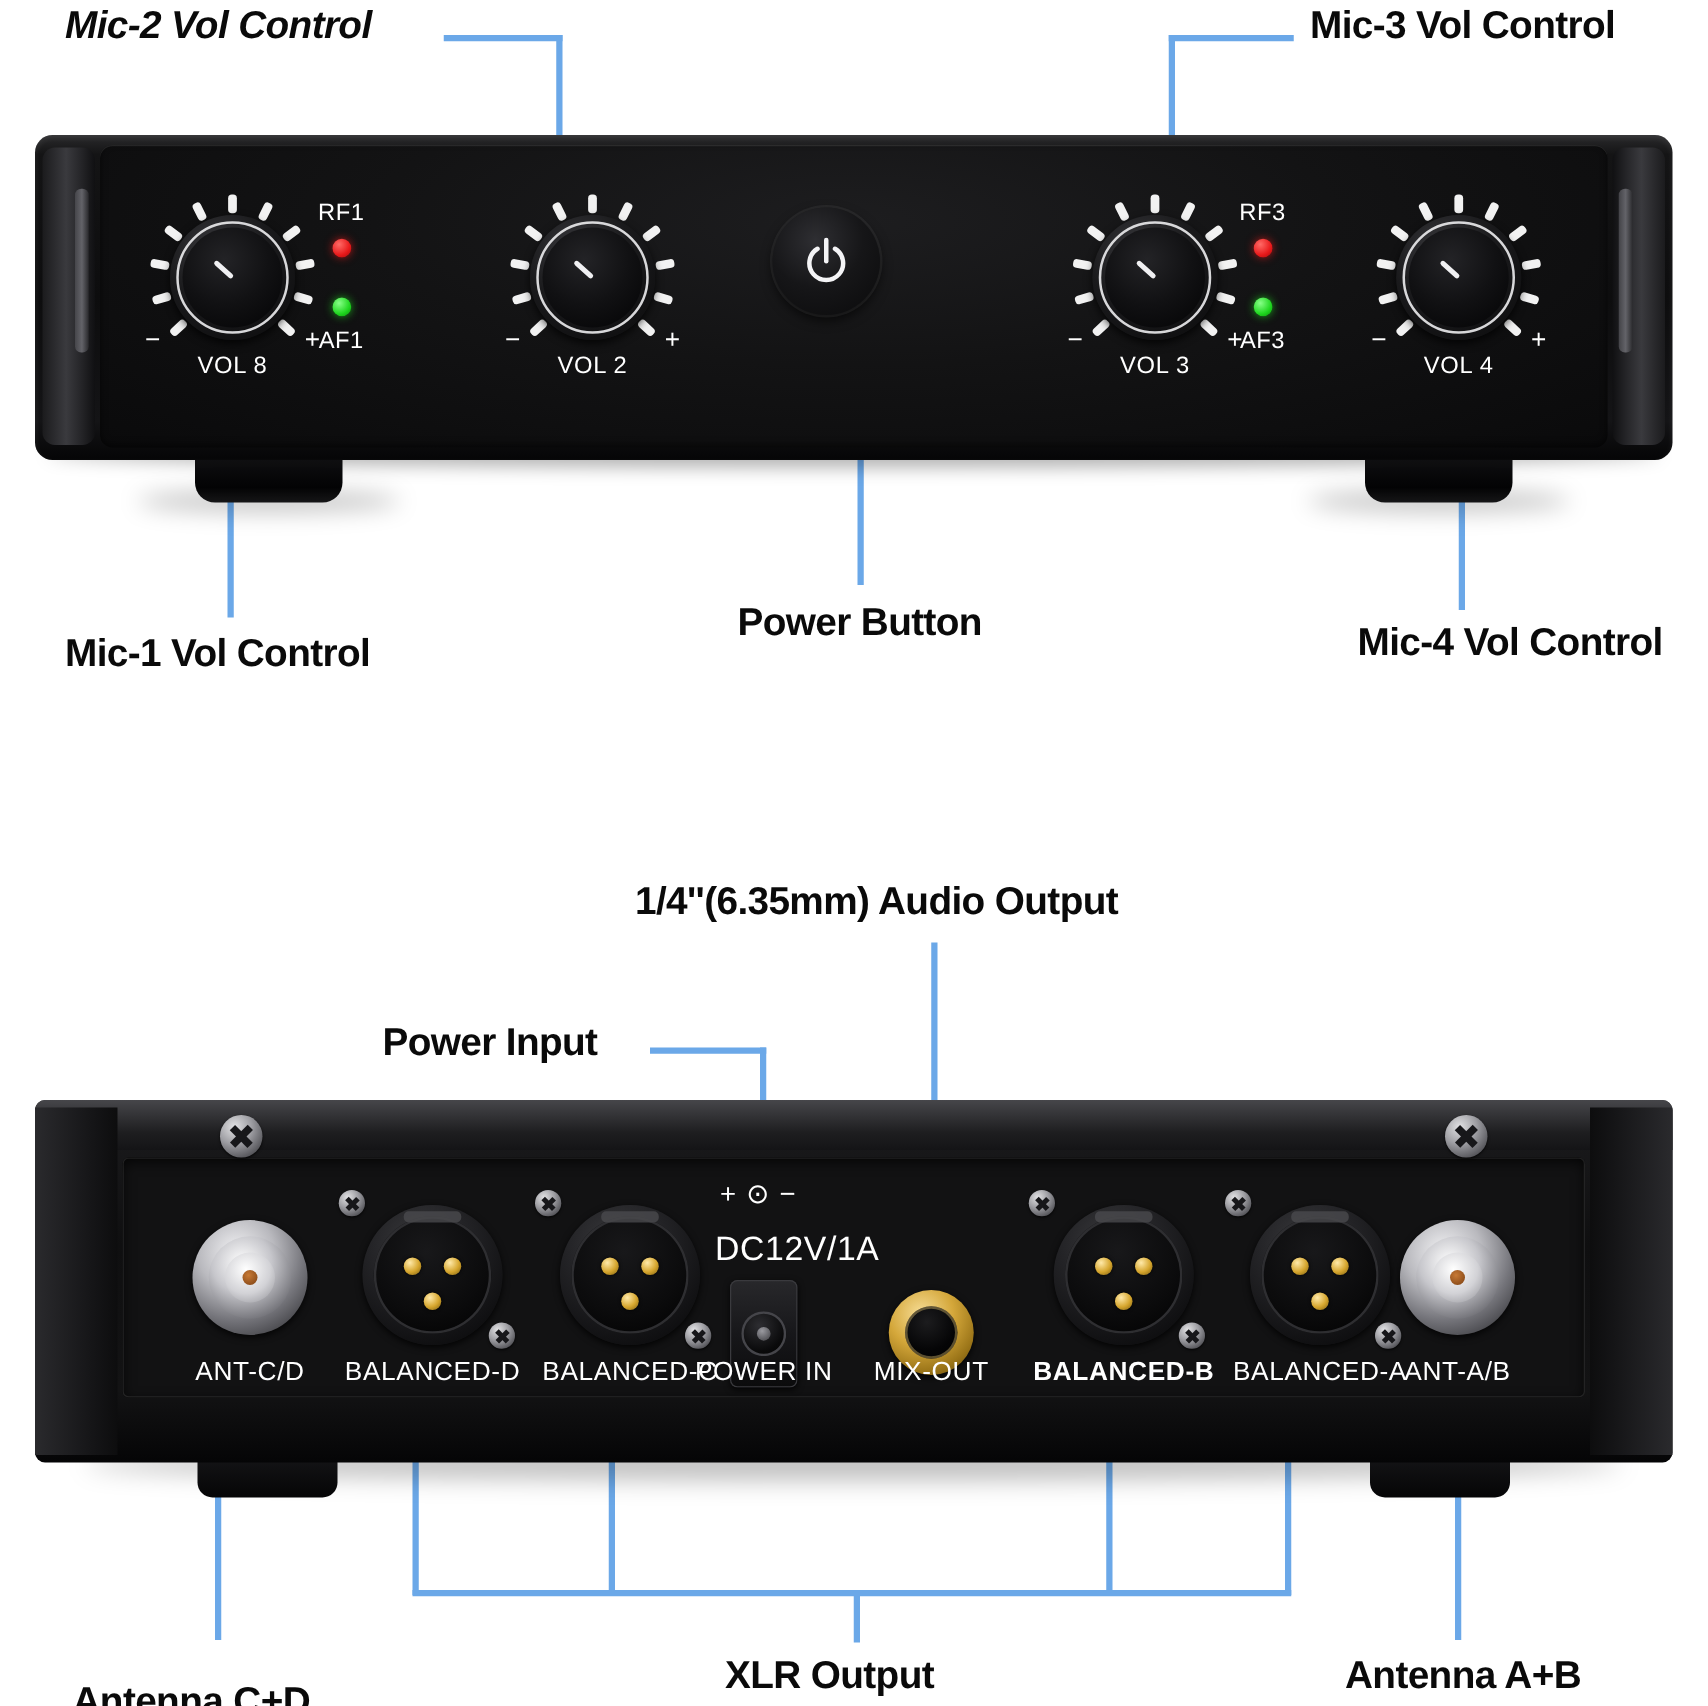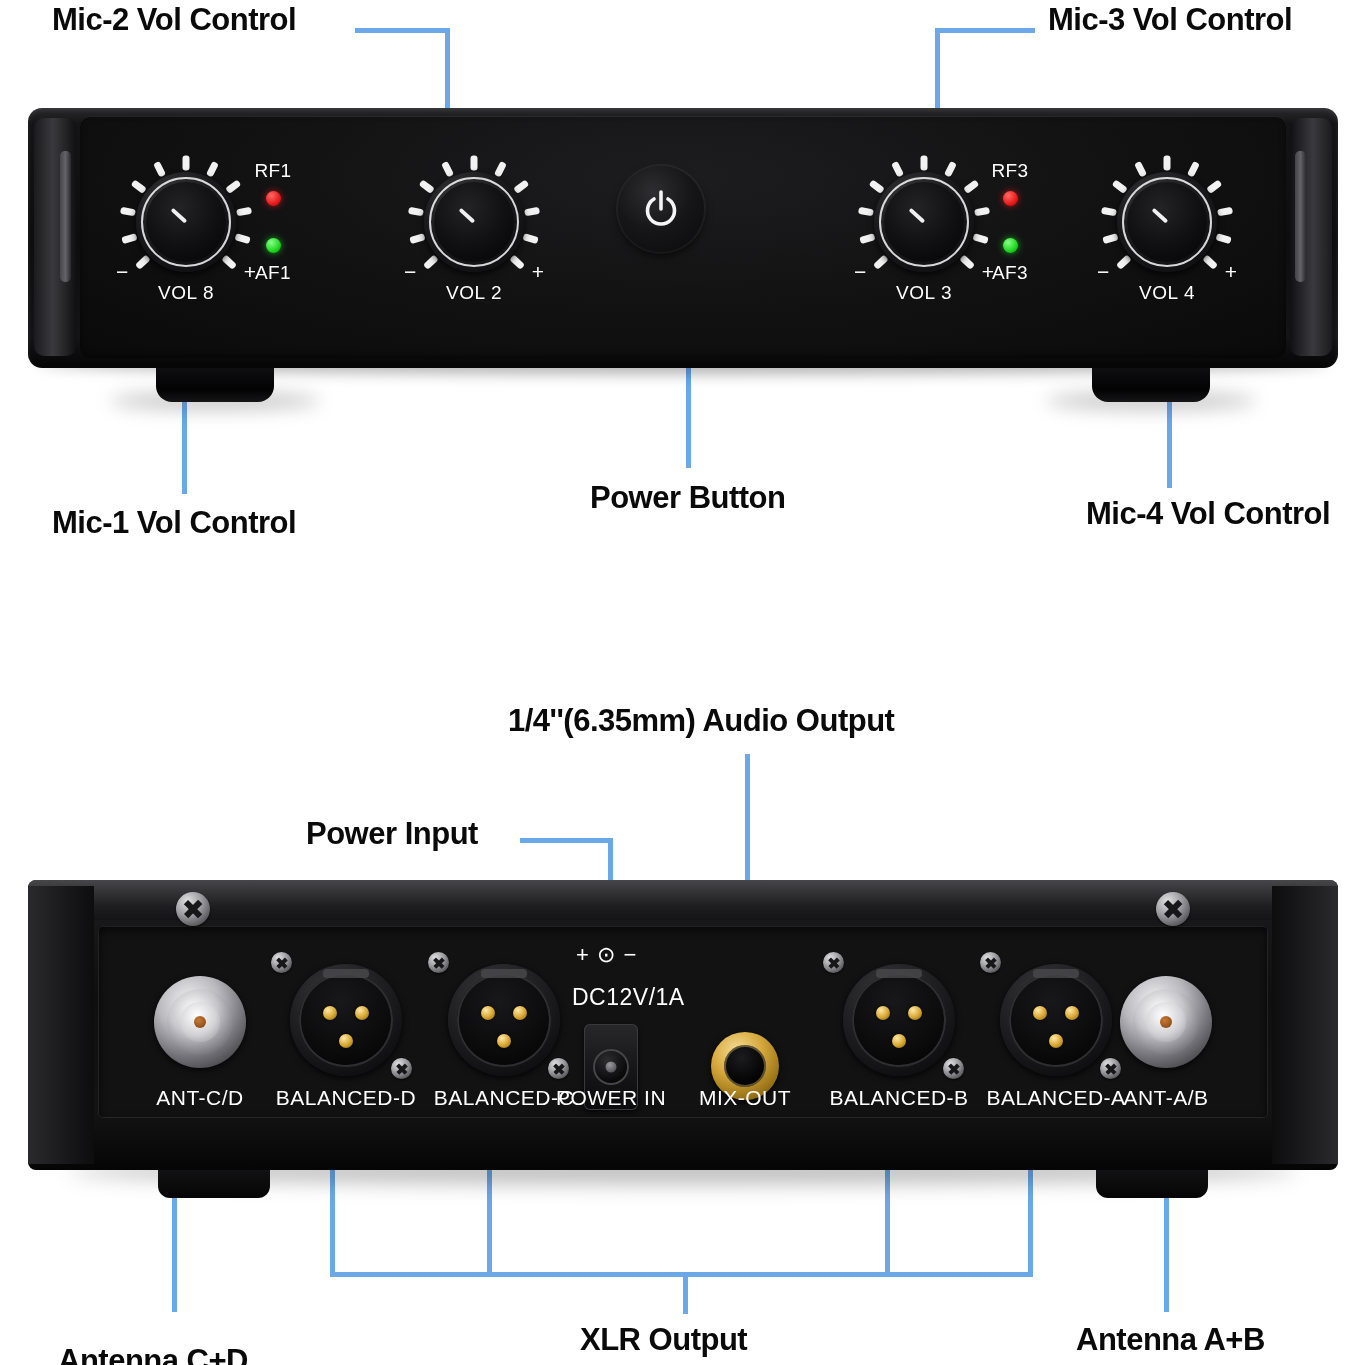--- a/index.html
+++ b/index.html
@@ -146,27 +146,27 @@
   
   .mixjack{position:absolute;width:68px;height:68px;border-radius:50%;
       background:radial-gradient(circle at 38% 28%,#f7dd96 0%,#d4a73a 40%,#9a7418 72%,#5a4209 100%);
       box-shadow:0 2px 6px rgba(0,0,0,.85);}
   .mixjack-hole{position:absolute;left:13px;top:13px;width:42px;height:42px;border-radius:50%;
       background:radial-gradient(circle at 42% 30%,#1c1c1e,#050506 60%,#000 100%);
       box-shadow:0 0 0 2px rgba(255,220,130,.35) inset;}
 
   .dc-polarity{position:absolute;color:#fff;font-size:22px;letter-spacing:1px;
       font-family:"Liberation Sans",sans-serif;white-space:nowrap;}
-  .dc-spec{position:absolute;color:#fff;font-size:23px;
+  .dc-spec{position:absolute;color:#fff;font-size:27px;
       font-family:"Liberation Sans",sans-serif;letter-spacing:.5px;white-space:nowrap;}
 </style>
 </head>
 <body>
 
-<div class="callout c-lg" style="left:52px;top:2px;">Mic-2 Vol Control</div>
+<div class="callout c-lg" style="left:52px;top:2px;font-style:italic;">Mic-2 Vol Control</div>
 <div class="callout c-lg" style="left:1048px;top:2px;">Mic-3 Vol Control</div>
 <div class="callout c-lg" style="left:52px;top:505px;">Mic-1 Vol Control</div>
 <div class="callout c-lg" style="left:1086px;top:496px;">Mic-4 Vol Control</div>
 <div class="callout c-lg" style="left:590px;top:480px;">Power Button</div>
 <div class="callout c-lg" style="left:508px;top:703px;text-align:right;">1/4''(6.35mm) Audio Output</div>
 <div class="callout c-lg" style="left:306px;top:816px;">Power Input</div>
 <div class="callout c-lg" style="left:58px;top:1343px;">Antenna C+D</div>
 <div class="callout c-lg" style="left:580px;top:1322px;">XLR Output</div>
 <div class="callout c-lg" style="left:1076px;top:1322px;">Antenna A+B</div>
 
@@ -388,21 +388,21 @@
 
   <div class="screw screw-sm" style="left:795px;top:72px;"></div>
   <div class="screw screw-sm" style="left:915px;top:178px;"></div>
   <div class="xlr" style="left:815px;top:84px;">
     <div class="xlr-inner"></div>
     <div class="xlr-notch"></div>
     <div class="pin" style="left:33px;top:42px;"></div>
     <div class="pin" style="left:65px;top:42px;"></div>
     <div class="pin" style="left:49px;top:70px;"></div>
   </div>
-  <div class="xlr-lbl" style="left:781px;top:206px;">BALANCED-B</div>
+  <div class="xlr-lbl" style="left:781px;top:206px;font-weight:bold;">BALANCED-B</div>
 
   <div class="screw screw-sm" style="left:952px;top:72px;"></div>
   <div class="screw screw-sm" style="left:1072px;top:178px;"></div>
   <div class="xlr" style="left:972px;top:84px;">
     <div class="xlr-inner"></div>
     <div class="xlr-notch"></div>
     <div class="pin" style="left:33px;top:42px;"></div>
     <div class="pin" style="left:65px;top:42px;"></div>
     <div class="pin" style="left:49px;top:70px;"></div>
   </div>

